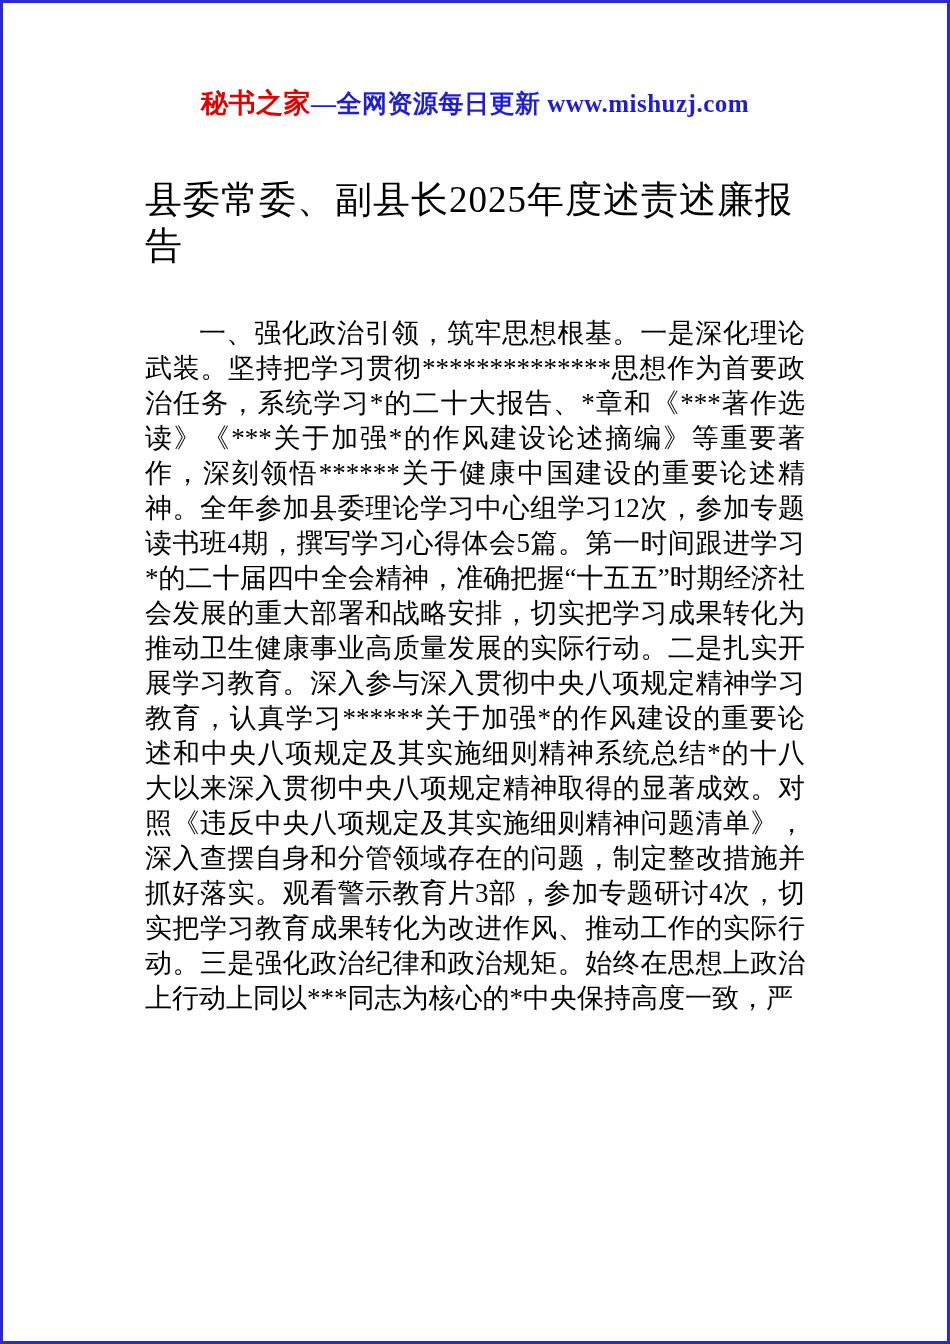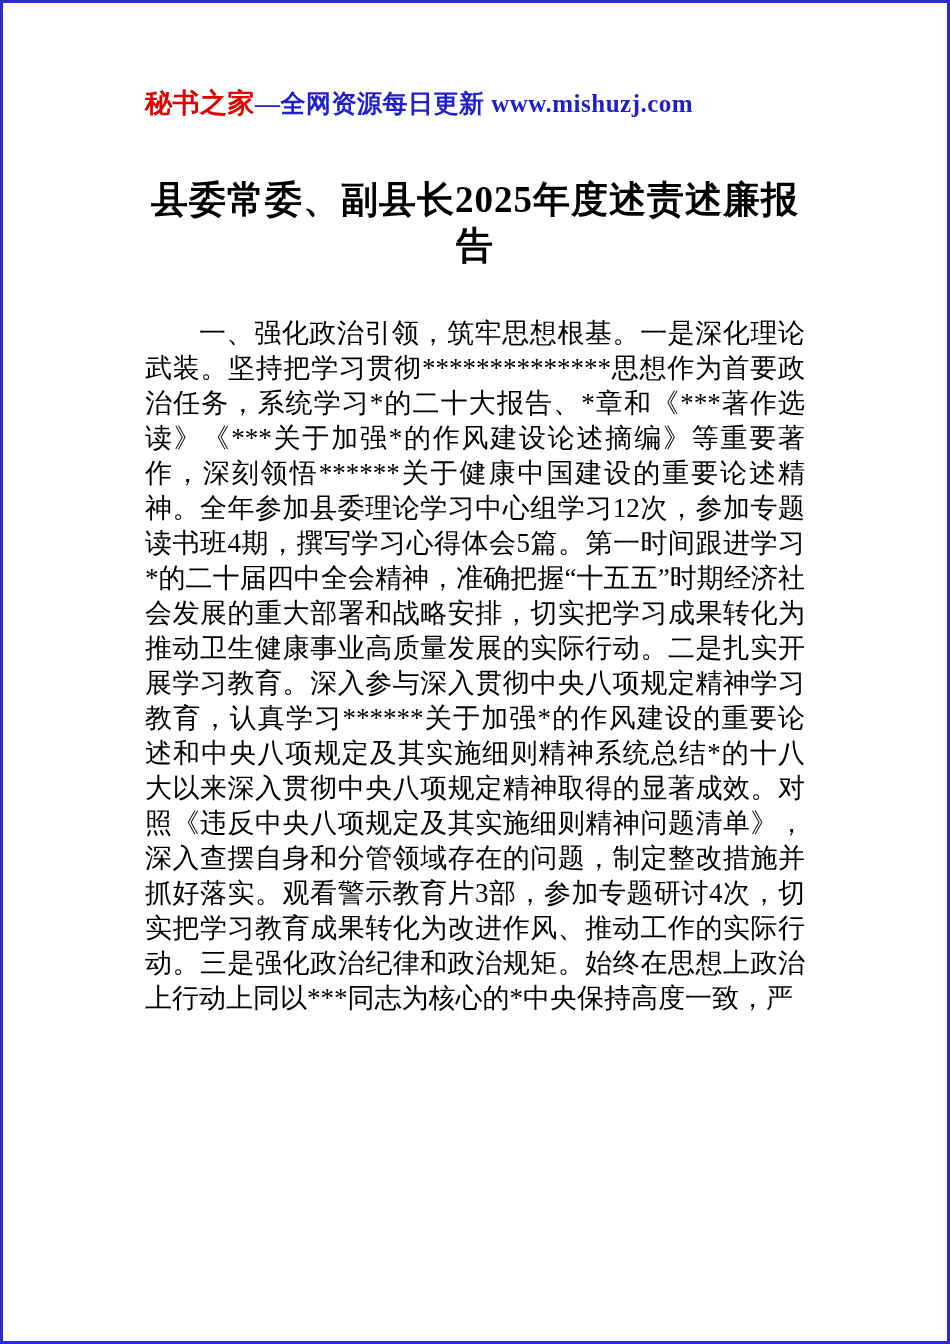--- a/index.html
+++ b/index.html
@@ -12,38 +12,38 @@
     overflow: hidden;
     font-family: "Liberation Serif", "DejaVu Serif", serif;
   }
   .page {
     width: 100%;
     height: 100%;
     box-sizing: border-box;
     padding: 82px 142px 40px 142px;
   }
   .site-header {
+    text-align: center;
     font-size: 25px;
     letter-spacing: 0.5px;
     margin: 0 0 56px 0;
     white-space: nowrap;
   }
   .site-header .brand {
     color: #e00000;
     font-weight: bold;
     font-size: 27px;
   }
   .site-header .tagline {
     color: #1f1fd0;
     font-weight: bold;
   }
   .doc-title {
-    text-align: center;
     font-size: 37px;
-    font-weight: bold;
+    font-weight: normal;
     color: #000000;
     margin: 0 0 46px 0;
     letter-spacing: 1px;
     line-height: 1.25;
   }
   .doc-body {
     color: #000000;
     font-size: 27px;
     line-height: 35px;
     text-align: justify;

